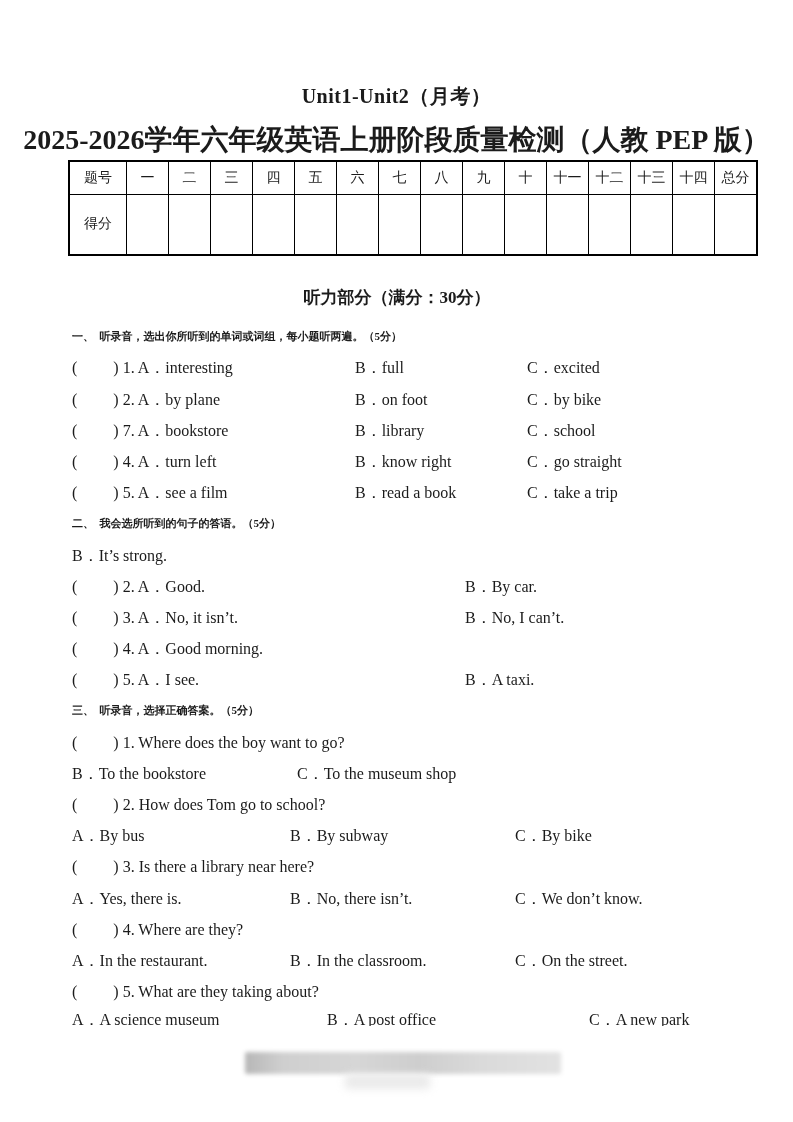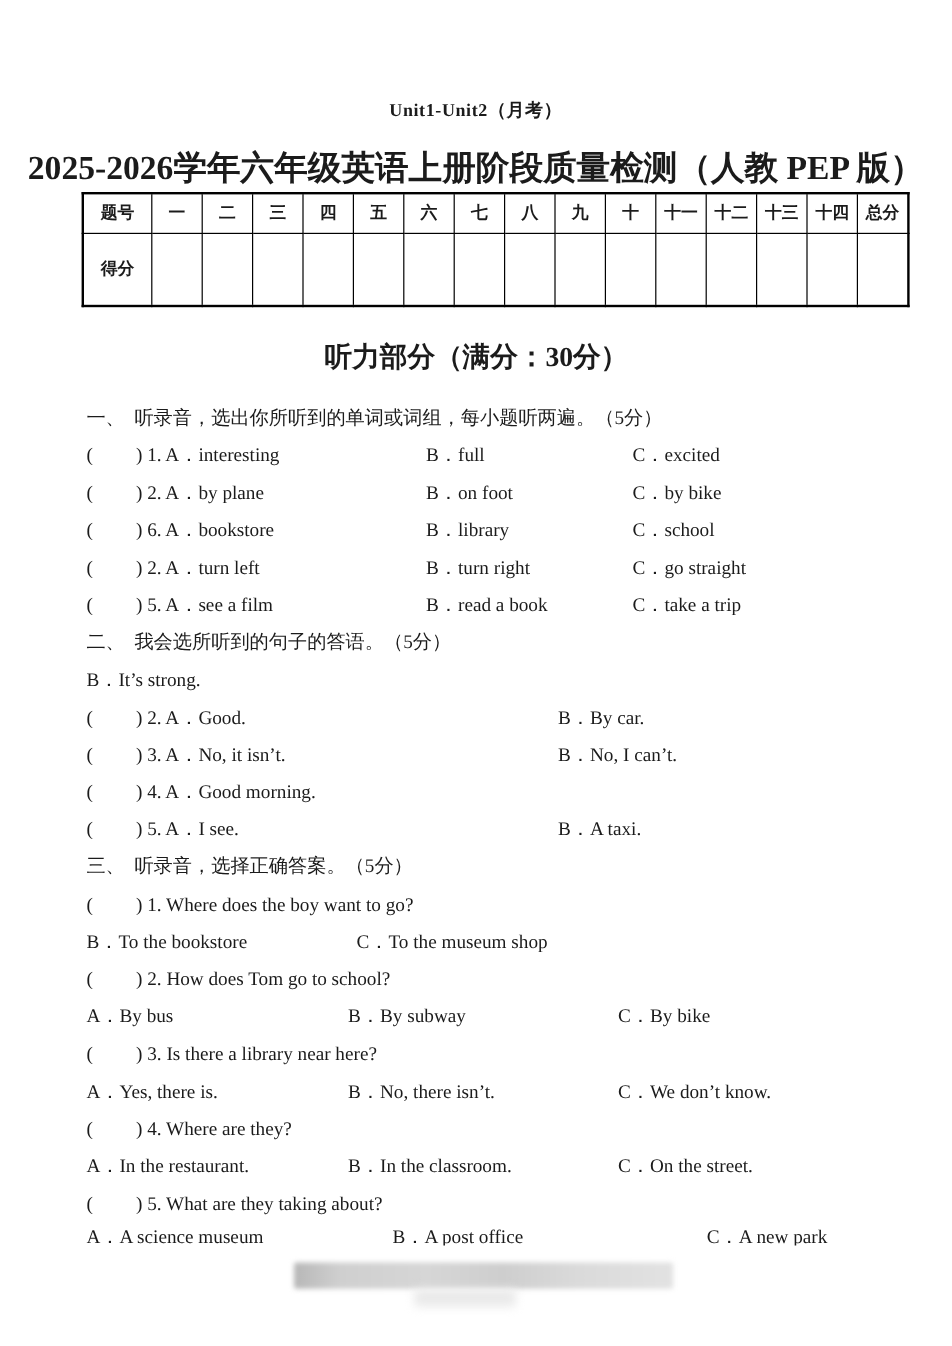--- a/index.html
+++ b/index.html
@@ -3,47 +3,47 @@
 <meta charset="utf-8">
 <style>
   html,body{margin:0;padding:0;background:#fff;}
   .page{
     position:relative;width:793px;height:1122px;background:#ffffff;
     font-family:"Liberation Serif","DejaVu Serif",serif;color:#1b1b1b;
     overflow:hidden;
   }
   .title{
     position:absolute;top:83px;left:0;width:100%;text-align:center;
-    font-size:15px;font-weight:bold;letter-spacing:0.5px;
+    font-size:20px;font-weight:bold;letter-spacing:0.5px;
   }
   .subtitle{
     position:absolute;top:121px;left:0;width:100%;text-align:center;
     font-size:28px;font-weight:bold;
   }
   table.score-table{
     position:absolute;left:68px;top:160px;border-collapse:collapse;
     table-layout:fixed;border:2px solid #000;
   }
   table.score-table td{
     border:1px solid #000;text-align:center;vertical-align:middle;
-    font-size:14px;font-weight:bold;width:41px;padding:0;
+    font-size:14px;font-weight:normal;width:41px;padding:0;
   }
   table.score-table td.lbl{width:56px;}
   table.score-table tr.hdr{height:33px;}
   table.score-table tr.score-row{height:61px;}
   .content{
     position:absolute;left:72px;top:282px;width:670px;
     font-size:16px;line-height:31.2px;
   }
   .row{height:31.2px;display:flex;align-items:center;white-space:pre;}
   .part-title{
     display:block;width:650px;text-align:center;
-    font-weight:bold;font-size:23px;margin-bottom:20px;
-  }
-  .heading{font-weight:normal;font-size:16px;}
+    font-weight:bold;font-size:17px;margin-bottom:8px;
+  }
+  .heading{font-weight:bold;font-size:11px;}
   .w1a{flex:0 0 283px;}
   .w1b{flex:0 0 172px;}
   .w2a{flex:0 0 393px;}
   .w3a{flex:0 0 218px;}
   .w3b{flex:0 0 225px;}
   .cutoff{height:19px;line-height:25px;overflow:hidden;align-items:flex-start;gap:37px;}
   .watermark-bar{
     position:absolute;left:245px;top:1052px;width:316px;height:22px;
     background:linear-gradient(90deg,#b7b7b7 0%,#cfcfcf 12%,#d6d6d6 35%,#cecece 55%,#dadada 75%,#e2e2e2 100%);
     filter:blur(2px);border-radius:2px;
@@ -112,27 +112,27 @@
       <span class="w1a">(         ) 1. A．interesting</span>
       <span class="w1b">B．full</span>
       <span>C．excited</span>
     </div>
     <div class="row">
       <span class="w1a">(         ) 2. A．by plane</span>
       <span class="w1b">B．on foot</span>
       <span>C．by bike</span>
     </div>
     <div class="row">
-      <span class="w1a">(         ) 6. A．bookstore</span>
+      <span class="w1a">(         ) 7. A．bookstore</span>
       <span class="w1b">B．library</span>
       <span>C．school</span>
     </div>
     <div class="row">
-      <span class="w1a">(         ) 2. A．turn left</span>
-      <span class="w1b">B．turn right</span>
+      <span class="w1a">(         ) 4. A．turn left</span>
+      <span class="w1b">B．know right</span>
       <span>C．go straight</span>
     </div>
     <div class="row">
       <span class="w1a">(         ) 5. A．see a film</span>
       <span class="w1b">B．read a book</span>
       <span>C．take a trip</span>
     </div>
 
     <div class="row heading">二、  我会选所听到的句子的答语。（5分）</div>
 

